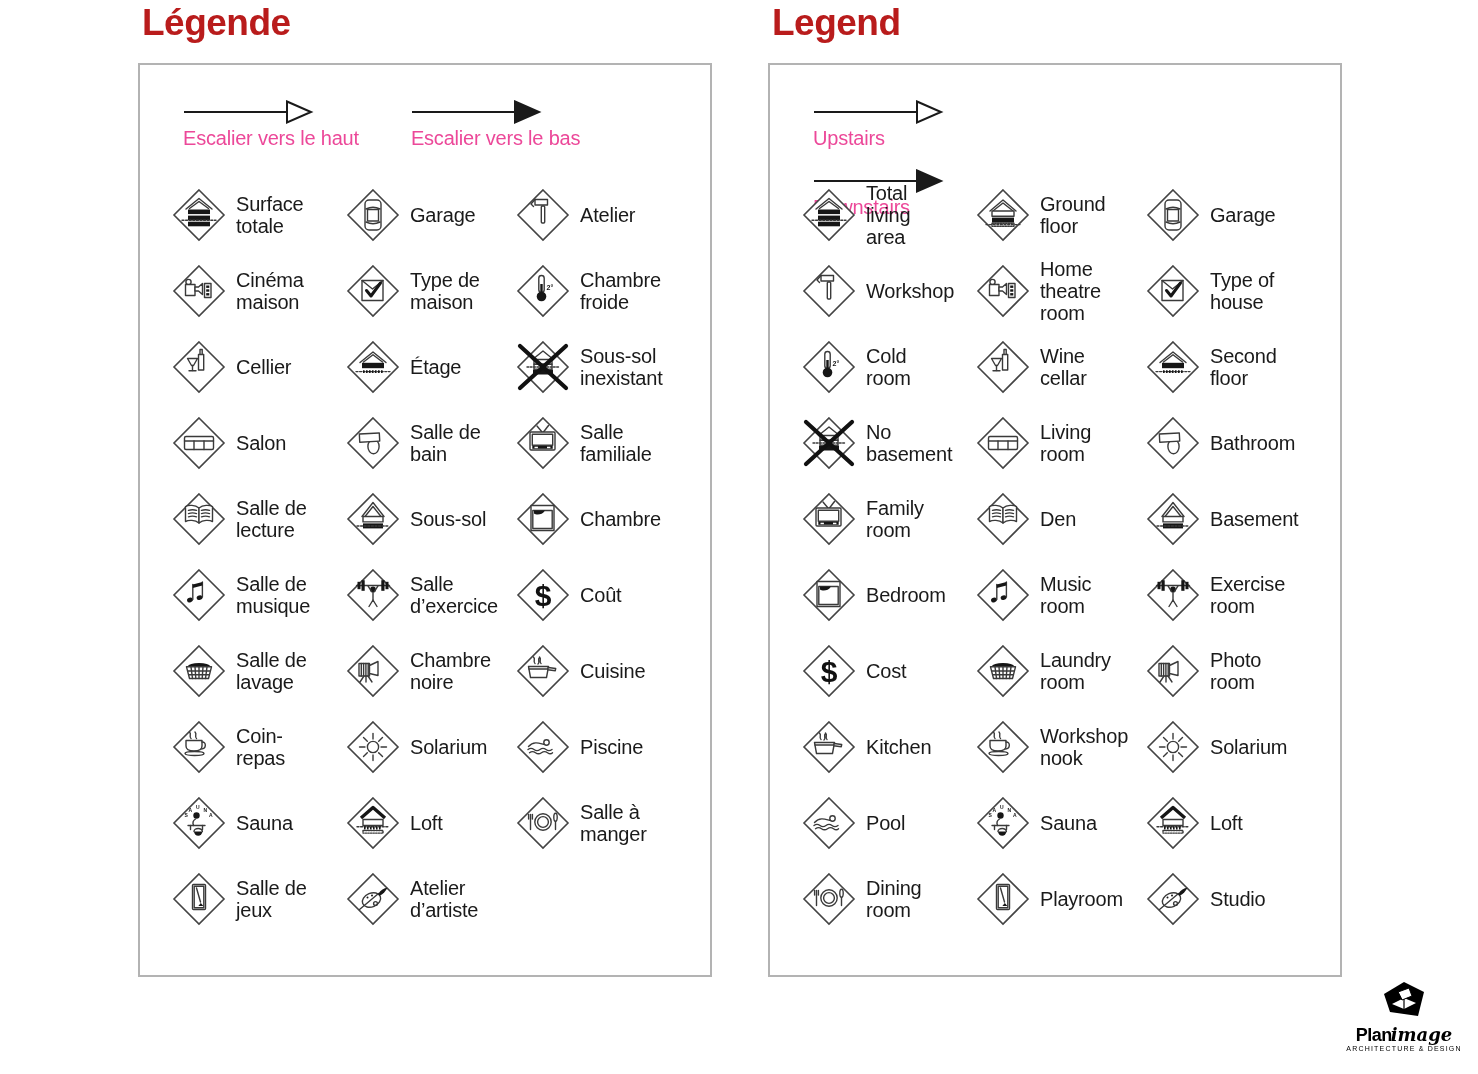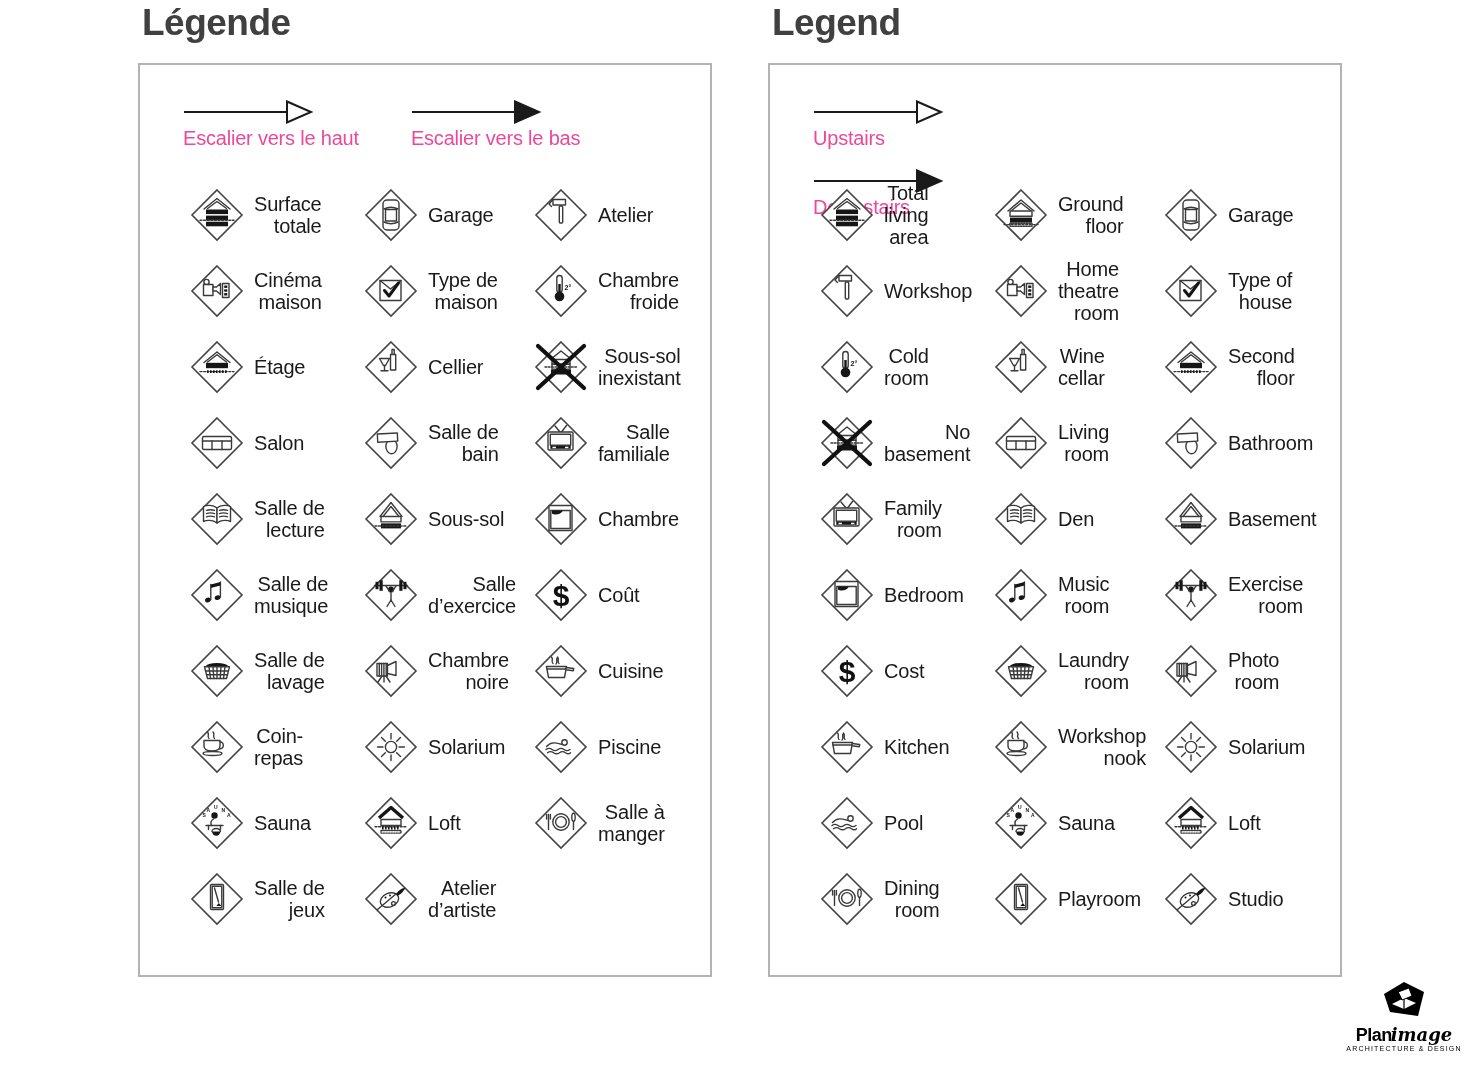--- a/index.html
+++ b/index.html
@@ -1,26 +1,26 @@
 <!DOCTYPE html>
 <html><head>
 <meta charset="utf-8">
 <style>
   html,body{margin:0;padding:0;background:#fff;}
   .canvas{position:relative;width:1478px;height:1074px;background:#fff;overflow:hidden;
           font-family:"Liberation Sans",sans-serif;color:#1a1a1a;}
-  .panel-title{position:absolute;top:2px;font-size:37px;font-weight:800;letter-spacing:-.5px;color:#404040;}
+  .panel-title{position:absolute;top:2px;font-size:37px;font-weight:800;letter-spacing:-.5px;color:#b91c1c;}
   #title-fr{left:142px;} #title-en{left:772px;}
   .panel{position:absolute;top:63px;width:570px;height:910px;border:2px solid #b3b3b3;background:#fff;}
   #panel-fr{left:138px;} #panel-en{left:768px;}
   .arrows{position:absolute;top:34px;left:43px;display:flex;gap:52px;}
   .arrows.tight{gap:18px;flex-direction:column;}
   .arrow-group{display:flex;flex-direction:column;}
   .arrow-label{font-size:20px;letter-spacing:-.2px;margin-top:2px;color:#ec4899;}
-  .grid{position:absolute;top:112px;left:49px;display:grid;grid-template-columns:174px 170px 160px;grid-auto-rows:76px;text-align:right;}
+  .grid{position:absolute;top:112px;left:31px;display:grid;grid-template-columns:174px 170px 160px;grid-auto-rows:76px;}
   .cell{display:flex;align-items:center;gap:9px;}
   .dicon{width:56px;height:56px;flex:none;}
   .cell-label{font-size:20px;line-height:1.1;letter-spacing:-.2px;white-space:pre-line;color:#1a1a1a;}
   
   .s{stroke:#3a3a3a;fill:none;stroke-width:1.4;stroke-linecap:round;stroke-linejoin:round;}
   .w{fill:#fff;stroke:#3a3a3a;stroke-width:1.4;stroke-linecap:round;stroke-linejoin:round;}
   .f{fill:#161616;stroke:none;}
   .dmdline{fill:#fff;stroke:#444;stroke-width:1.6;stroke-linejoin:miter;}
   .t7{font:700 7px "Liberation Sans",sans-serif;fill:#161616;}
   .t5{font:700 5px "Liberation Sans",sans-serif;fill:#161616;}
@@ -399,29 +399,29 @@
         </div>
         <div class="cell">
           <svg class="dicon" viewBox="0 0 56 56">
             <use href="#sym-cold-room"></use>
           </svg>
           <div class="cell-label">Chambre
 froide</div>
         </div>
         <div class="cell">
           <svg class="dicon" viewBox="0 0 56 56">
+            <use href="#sym-wine-cellar"></use>
+          </svg>
+          <div class="cell-label">Cellier</div>
+        </div>
+        <div class="cell">
+          <svg class="dicon" viewBox="0 0 56 56">
             <use href="#sym-second-floor"></use>
           </svg>
           <div class="cell-label">Étage</div>
-        </div>
-        <div class="cell">
-          <svg class="dicon" viewBox="0 0 56 56">
-            <use href="#sym-wine-cellar"></use>
-          </svg>
-          <div class="cell-label">Cellier</div>
         </div>
         <div class="cell">
           <svg class="dicon" viewBox="0 0 56 56">
             <use href="#sym-no-basement"></use>
           </svg>
           <div class="cell-label">Sous-sol
 inexistant</div>
         </div>
         <div class="cell">
           <svg class="dicon" viewBox="0 0 56 56">

